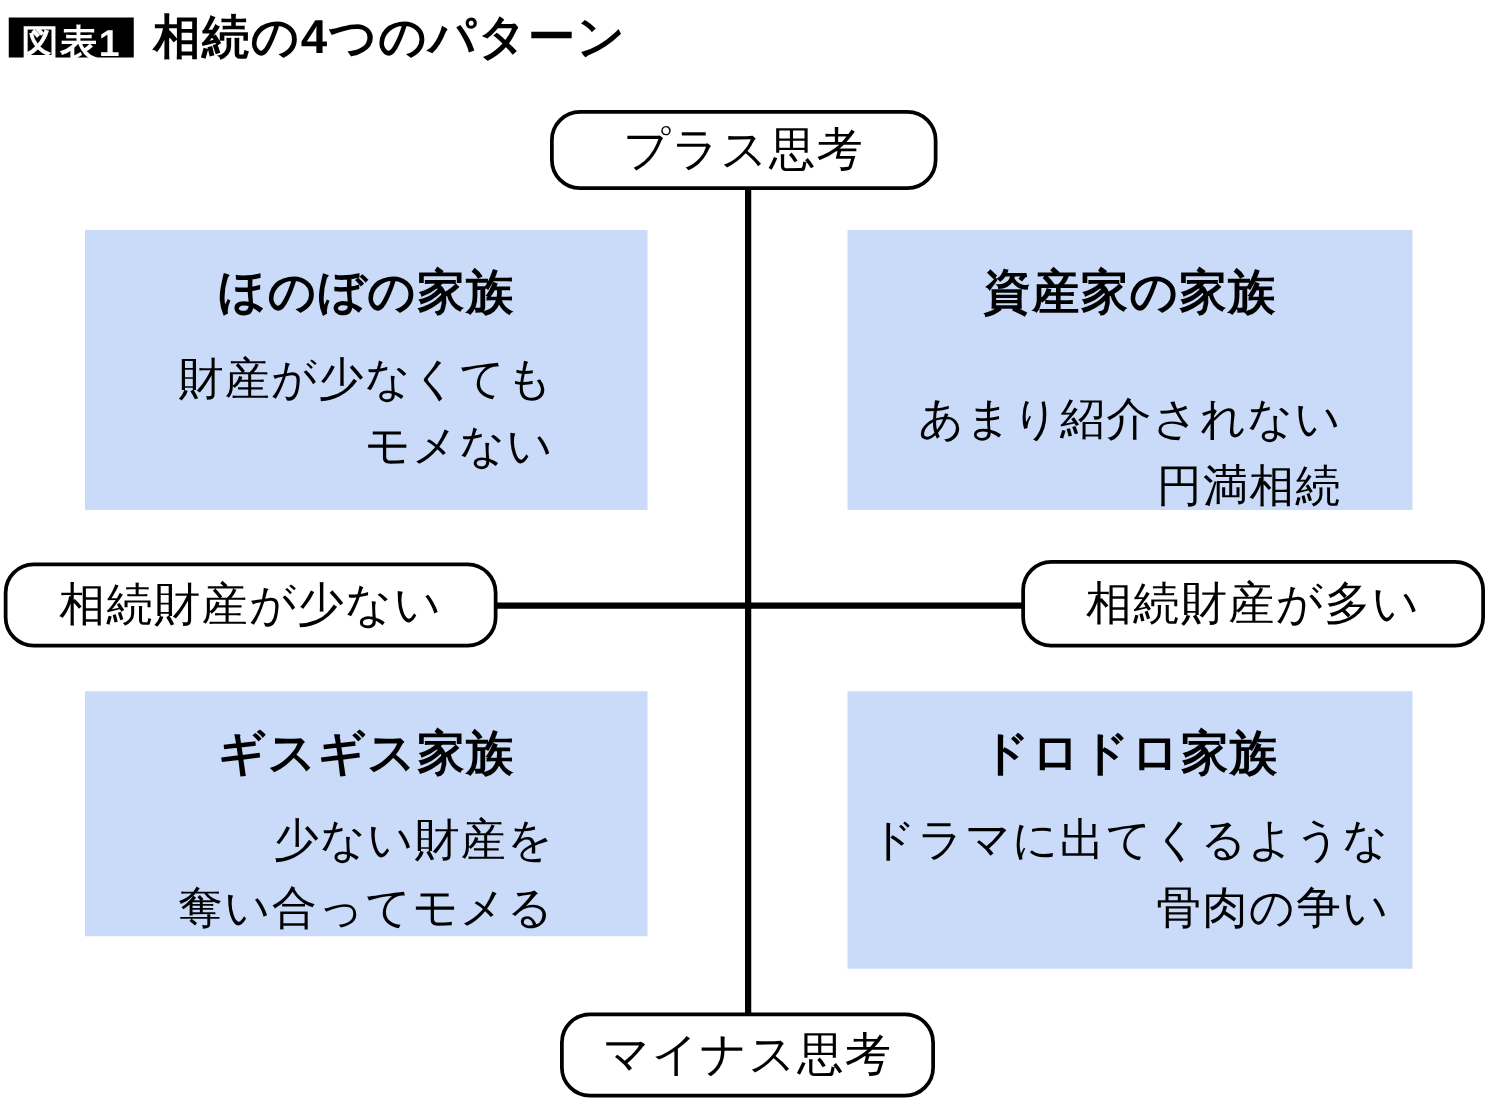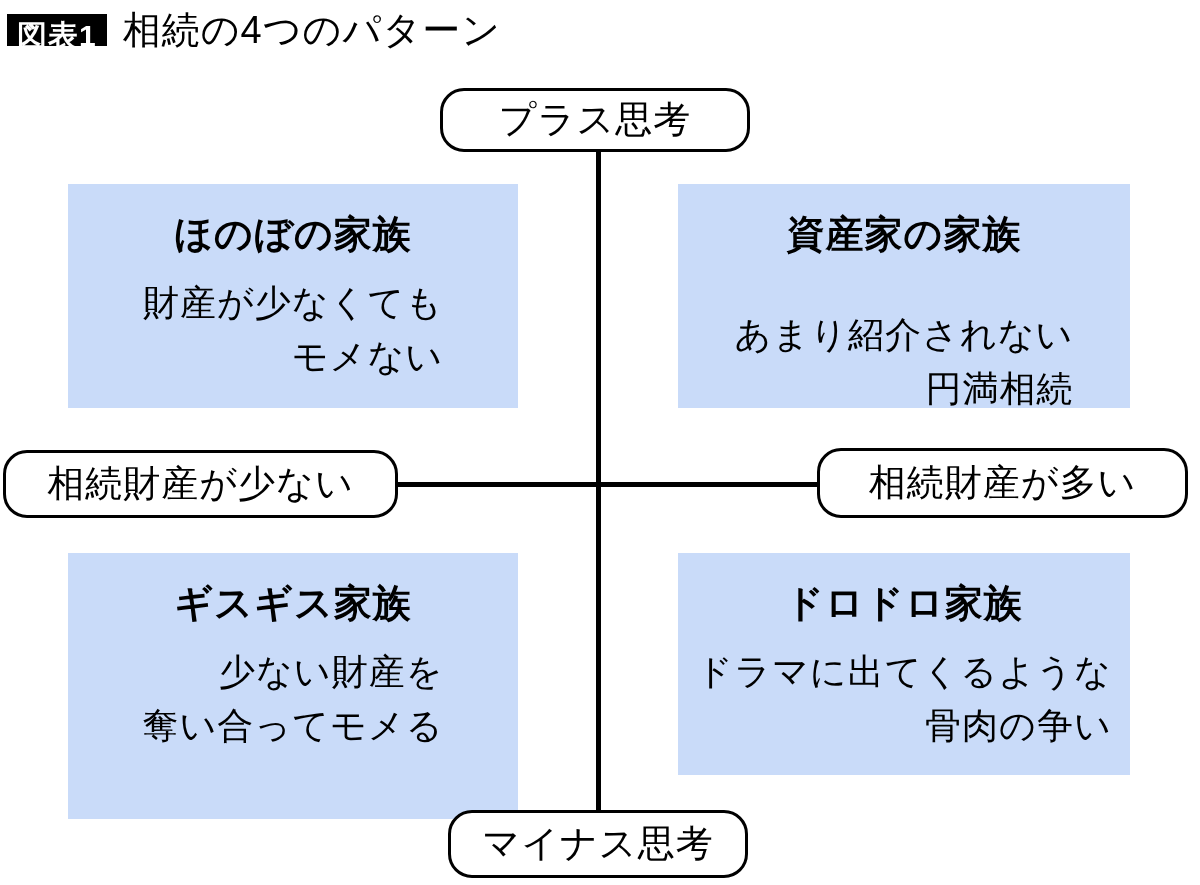--- a/index.html
+++ b/index.html
@@ -30,21 +30,21 @@
     font-size: 30px;
     font-weight: bold;
     height: 32px;
     line-height: 44px;
     padding: 0 10px;
     letter-spacing: 1px;
   }
   .fig-title {
     margin-left: 16px;
     font-size: 38px;
-    font-weight: normal;
+    font-weight: bold;
     line-height: 44px;
     letter-spacing: 1px;
   }
   
   .v-line {
     position: absolute;
     left: 596px;
     top: 152px;
     width: 5px;
     height: 660px;
@@ -82,21 +82,21 @@
     box-sizing: border-box;
     background: var(--box-fill, #C9DBF9);
     display: flex;
     flex-direction: column;
     align-items: center;
     text-align: right;
     padding-top: 28px;
   }
   .qbox-tl { left: 68px;  top: 184px; width: 450px; height: 224px; }
   .qbox-tr { left: 678px; top: 184px; width: 452px; height: 224px; gap: 32px; }
-  .qbox-bl { left: 68px;  top: 553px; width: 450px; height: 266px; }
+  .qbox-bl { left: 68px;  top: 553px; width: 450px; height: 196px; }
   .qbox-br { left: 678px; top: 553px; width: 452px; height: 222px; }
   .q-title {
     font-size: 38px;
     font-weight: bold;
     line-height: 44px;
     letter-spacing: 1px;
   }
   .q-body {
     margin-top: 20px;
     font-size: 36px;

